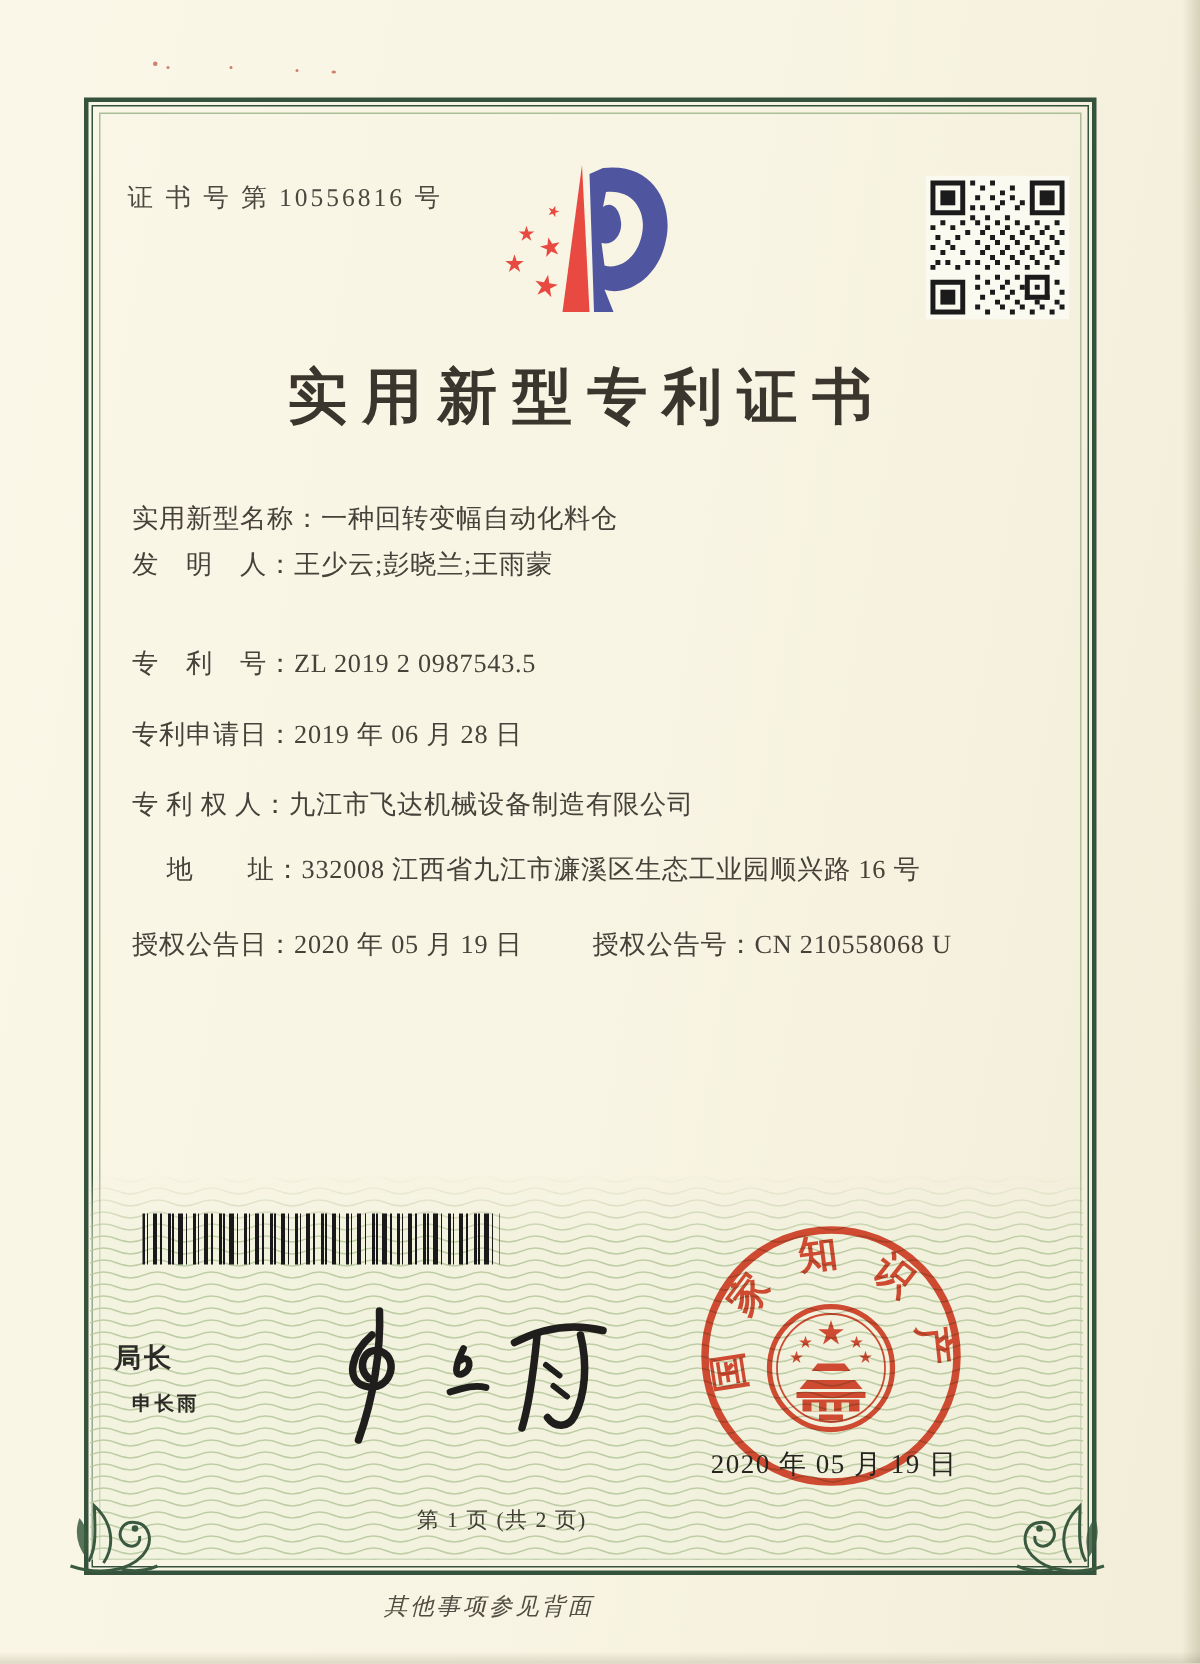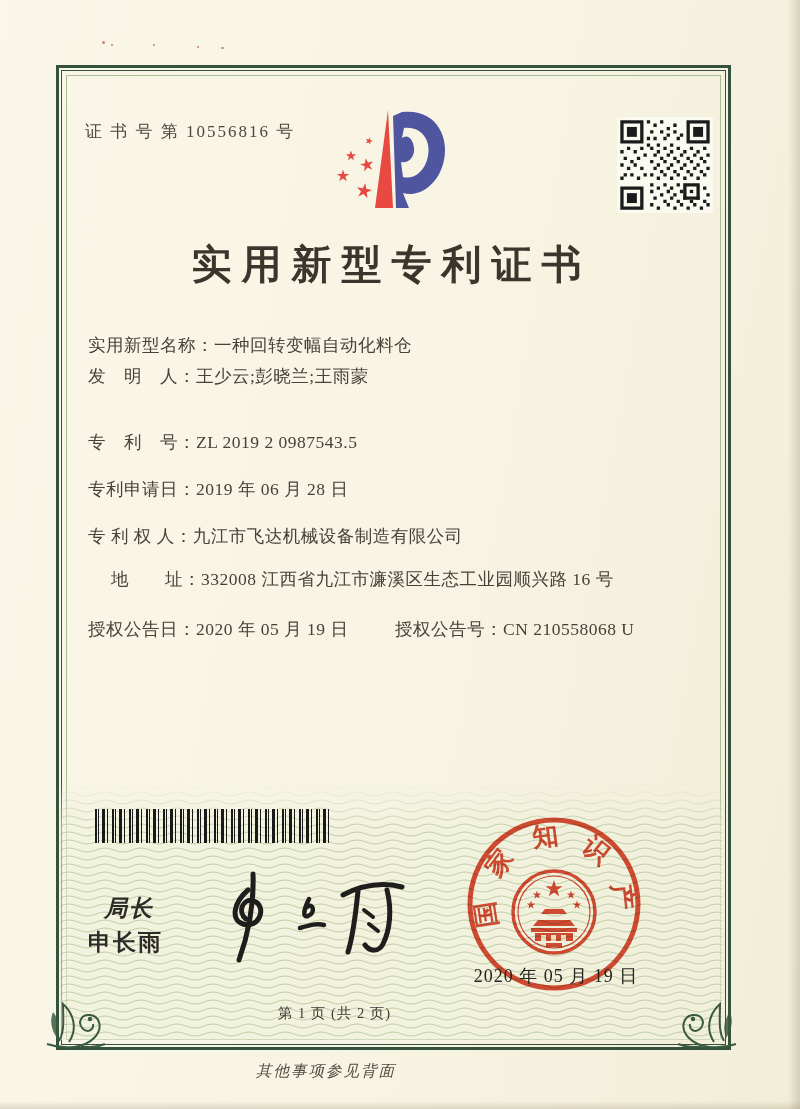--- a/index.html
+++ b/index.html
@@ -35,23 +35,23 @@
 
   .guilloche{position:absolute;left:60px;top:782px;width:662px;height:258px;
     -webkit-mask-image:linear-gradient(180deg,transparent 0,#000 45px);
     mask-image:linear-gradient(180deg,transparent 0,#000 45px);}
 
   .barcode{position:absolute;left:95px;top:809px;width:238px;height:34px;
     background:
       repeating-linear-gradient(90deg,#191919 0 2px,transparent 2px 3px,#191919 3px 4px,
       transparent 4px 7px,#191919 7px 10px,transparent 10px 12px,#191919 12px 13px,transparent 13px 17px);}
 
-  .director-title{position:absolute;left:104px;top:893px;font-size:23px;font-weight:600;
-    color:#2d2b27;font-family:"Liberation Sans","DejaVu Sans",sans-serif;letter-spacing:2px;font-style:italic;}
-  .director-name{position:absolute;left:88px;top:927px;font-size:23px;font-weight:600;
+  .director-title{position:absolute;left:76px;top:893px;font-size:18px;font-weight:600;
+    color:#2d2b27;font-family:"Liberation Sans","DejaVu Sans",sans-serif;letter-spacing:2px;}
+  .director-name{position:absolute;left:88px;top:927px;font-size:13px;font-weight:600;
     color:#2d2b27;font-family:"Liberation Sans","DejaVu Sans",sans-serif;letter-spacing:2px;text-align:right;}
   .signature{position:absolute;left:212px;top:866px;width:212px;height:102px;}
 
   .seal{position:absolute;left:465px;top:815px;width:178px;height:178px;
     mix-blend-mode:multiply;opacity:.95;}
   .seal-date{position:absolute;left:470px;top:964px;width:172px;text-align:center;
     font-size:18px;letter-spacing:1px;color:#26241f;}
 
   .page-note{position:absolute;left:57px;top:1004px;width:555px;text-align:center;
     font-size:14.5px;letter-spacing:1px;color:#3f3c33;}

